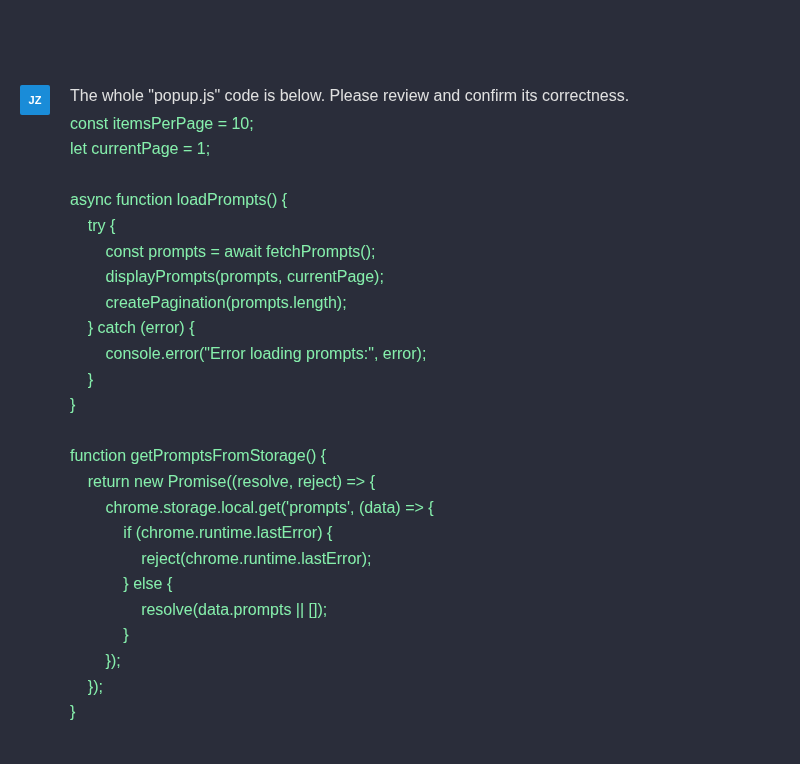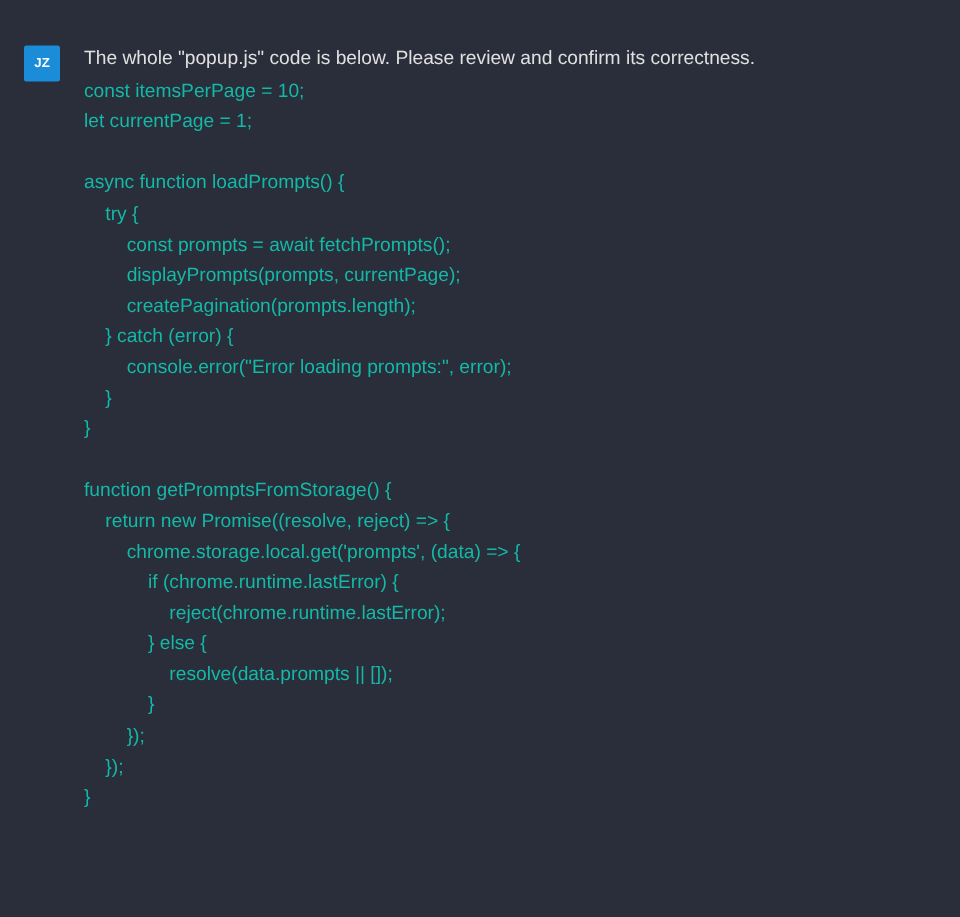--- a/index.html
+++ b/index.html
@@ -12,20 +12,21 @@
       font-family: -apple-system, BlinkMacSystemFont, "Segoe UI", Helvetica, Arial, sans-serif;
       width: 800px;
       height: 764px;
       overflow: hidden;
       color: #e8e8e8;
     }
     .container {
       display: flex;
       padding: 36px 20px 20px 20px;
       gap: 20px;
+      margin-top: 47px;
     }
     .avatar {
       width: 30px;
       height: 30px;
       background-color: #1a8cd8;
       color: #ffffff;
       font-size: 11px;
       font-weight: 600;
       display: flex;
       align-items: center;
@@ -41,21 +42,21 @@
       color: #e0e0e0;
     }
     .intro-line {
       margin-bottom: 2px;
     }
     .code-block {
       white-space: pre;
       font-family: -apple-system, BlinkMacSystemFont, "Segoe UI", Helvetica, Arial, sans-serif;
       font-size: 16px;
       line-height: 1.6;
-      color: #14b8a6;
+      color: #86efac;
     }
   </style>
 </head>
 <body>
 
 <div class="container">
   <div class="avatar">
     <span>JZ</span>
   </div>
   <div class="message-content">

